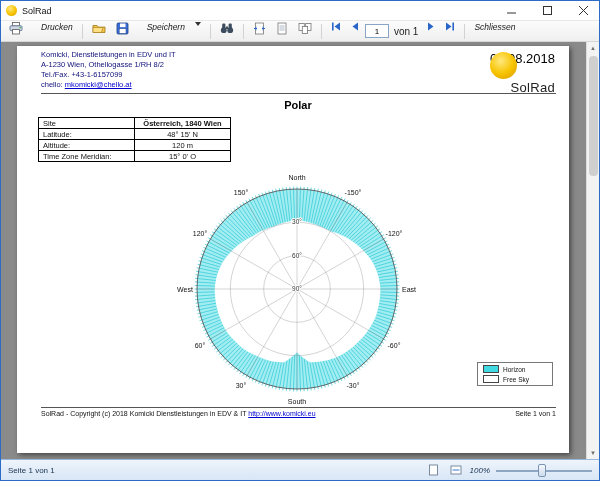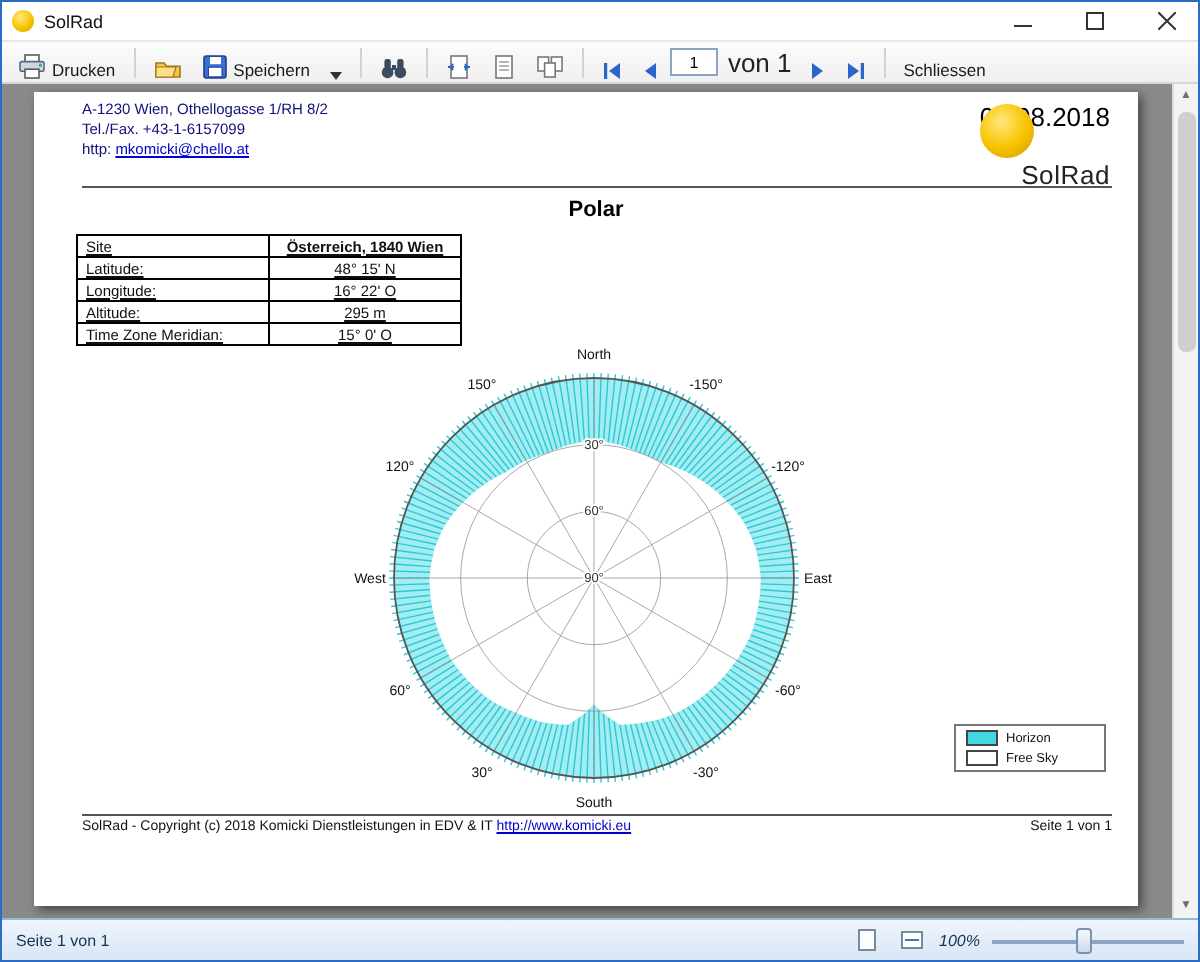--- a/index.html
+++ b/index.html
@@ -8,45 +8,45 @@
 
   
   .titlebar{height:20px;background:#ffffff;display:flex;align-items:center;padding-left:5px;gap:5px;flex:0 0 auto;border-bottom:1px solid #e8e8e8;}
   .app-icon{width:11px;height:11px;border-radius:50%;background:radial-gradient(circle at 38% 32%,#ffe680,#f6c400 55%,#d89a00 100%);}
   .title-text{font-size:9px;color:#111;flex:1;}
   .win-btn{width:31px;height:19px;border:none;background:transparent;display:flex;align-items:center;justify-content:center;}
   .win-btn svg{display:block}
 
   
   .toolbar{height:21px;background:linear-gradient(#fcfcfc,#efefef);border-bottom:1px solid #d6d6d6;display:flex;align-items:center;padding:0 4px;gap:2px;flex:0 0 auto;}
-  .tb-btn{height:18px;border:none;background:transparent;display:flex;align-items:flex-end;gap:3px;font-size:8.5px;color:#1a1a1a;padding:0 4px;}
+  .tb-btn{height:18px;border:none;background:transparent;display:flex;align-items:flex-start;gap:18px;font-size:8.5px;color:#1a1a1a;padding:0 4px;font-style:italic;}
   .tb-sep{width:1px;height:15px;background:#d2d2d2;margin:0 3px;}
   .caret{width:0;height:0;border-left:3px solid transparent;border-right:3px solid transparent;border-top:4px solid #333;}
   .page-input{width:24px;height:14px;font-size:8px;text-align:center;border:1px solid #8aa4c4;background:#fff;}
-  .of-label{font-size:13px;color:#222;margin:0 3px;}
+  .of-label{font-size:10px;color:#222;margin:0 3px;}
 
   
   .preview{flex:1;position:relative;background:#8a8a8a;overflow:hidden;}
   .vscroll{position:absolute;right:0;top:0;bottom:0;width:13px;background:#f3f3f3;border-left:1px solid #dcdcdc;display:flex;flex-direction:column;align-items:center;}
   .vscroll .arrow{font-size:6px;color:#707070;height:12px;line-height:12px;width:100%;text-align:center;}
   .vscroll .thumb{width:9px;height:120px;background:#cfcfcf;border-radius:4px;margin-top:2px;}
   .vscroll .spacer{flex:1}
 
   
   .page{position:absolute;left:16px;top:4px;width:552px;height:407px;background:#ffffff;box-shadow:2px 2px 5px rgba(0,0,0,.5);font-size:7.5px;color:#111;}
   .company{position:absolute;left:24px;top:4px;line-height:10px;color:var(--header-text,#10107a);font-size:7.5px;}
   .company a{color:var(--link,#0000cd);text-decoration:underline;}
   .rpt-date{position:absolute;right:14px;top:5px;font-size:13px;color:#000;}
   .sun-logo{position:absolute;right:52px;top:6px;width:27px;height:27px;border-radius:50%;background:radial-gradient(circle at 40% 33%,#ffe87f,#f7c400 52%,#d79700 100%);}
   .logo-text{position:absolute;right:14px;top:34px;font-size:13px;color:#222;letter-spacing:.3px;}
   .hr1{position:absolute;left:24px;right:13px;top:47px;border-top:1px solid #555;}
   .rpt-title{position:absolute;left:10px;right:0;top:53px;text-align:center;font-size:11px;font-weight:bold;color:#000;}
 
   .site-table{position:absolute;left:21px;top:71px;border-collapse:collapse;font-size:7.5px;}
-  .site-table td{border:1px solid #000;height:11px;padding:0 4px;text-decoration:underline;}
+  .site-table td{border:1px solid #000;height:11px;padding:0 4px;}
   .site-table td.lbl{width:96px;text-align:left;}
   .site-table td.val{width:96px;text-align:center;}
   .site-table td.hdr{font-weight:bold;}
 
   .chart-svg{position:absolute;left:110px;top:125px;}
   svg text{font-family:"Liberation Sans",sans-serif;}
   .az-lbl{font-size:7px;fill:#111;}
   .elev-lbl{font-size:6.5px;fill:#333;paint-order:stroke;stroke:#fff;stroke-width:2px;}
 
   .legend{position:absolute;right:16px;top:316px;width:76px;border:1px solid #777;background:#fff;padding:2px 5px;display:flex;flex-direction:column;gap:2px;}
@@ -182,24 +182,25 @@
     <button class="tb-btn">
       <span>Schliessen</span>
     </button>
   </div>
 
   <div class="preview">
 
     <div class="page">
 
       <div class="company">
+        <div>Komicki, Dienstleistungen in EDV und IT</div>
         <div>A-1230 Wien, Othellogasse 1/RH 8/2</div>
         <div>Tel./Fax. +43-1-6157099</div>
         <div>
-          <span>http:</span>
+          <span>chello:</span>
           <a>mkomicki@chello.at</a>
         </div>
       </div>
 
       <div class="rpt-date">01.08.2018</div>
       <div class="sun-logo"></div>
       <div class="logo-text">SolRad</div>
 
       <div class="hr1"></div>
       <div class="rpt-title">Polar</div>
@@ -208,26 +209,22 @@
         <tbody>
             <tr>
           <td class="lbl">Site</td>
           <td class="val hdr">Österreich, 1840 Wien</td>
         </tr>
         <tr>
           <td class="lbl">Latitude:</td>
           <td class="val">48° 15' N</td>
         </tr>
         <tr>
-          <td class="lbl">Longitude:</td>
-          <td class="val">16° 22' O</td>
-        </tr>
-        <tr>
           <td class="lbl">Altitude:</td>
-          <td class="val">295 m</td>
+          <td class="val">120 m</td>
         </tr>
         <tr>
           <td class="lbl">Time Zone Meridian:</td>
           <td class="val">15° 0' O</td>
         </tr>
       </tbody>
         </table>
 
       <svg class="chart-svg" width="340" height="240">
           <circle cx="170" cy="118" r="100" fill="#a2edf2"></circle>

